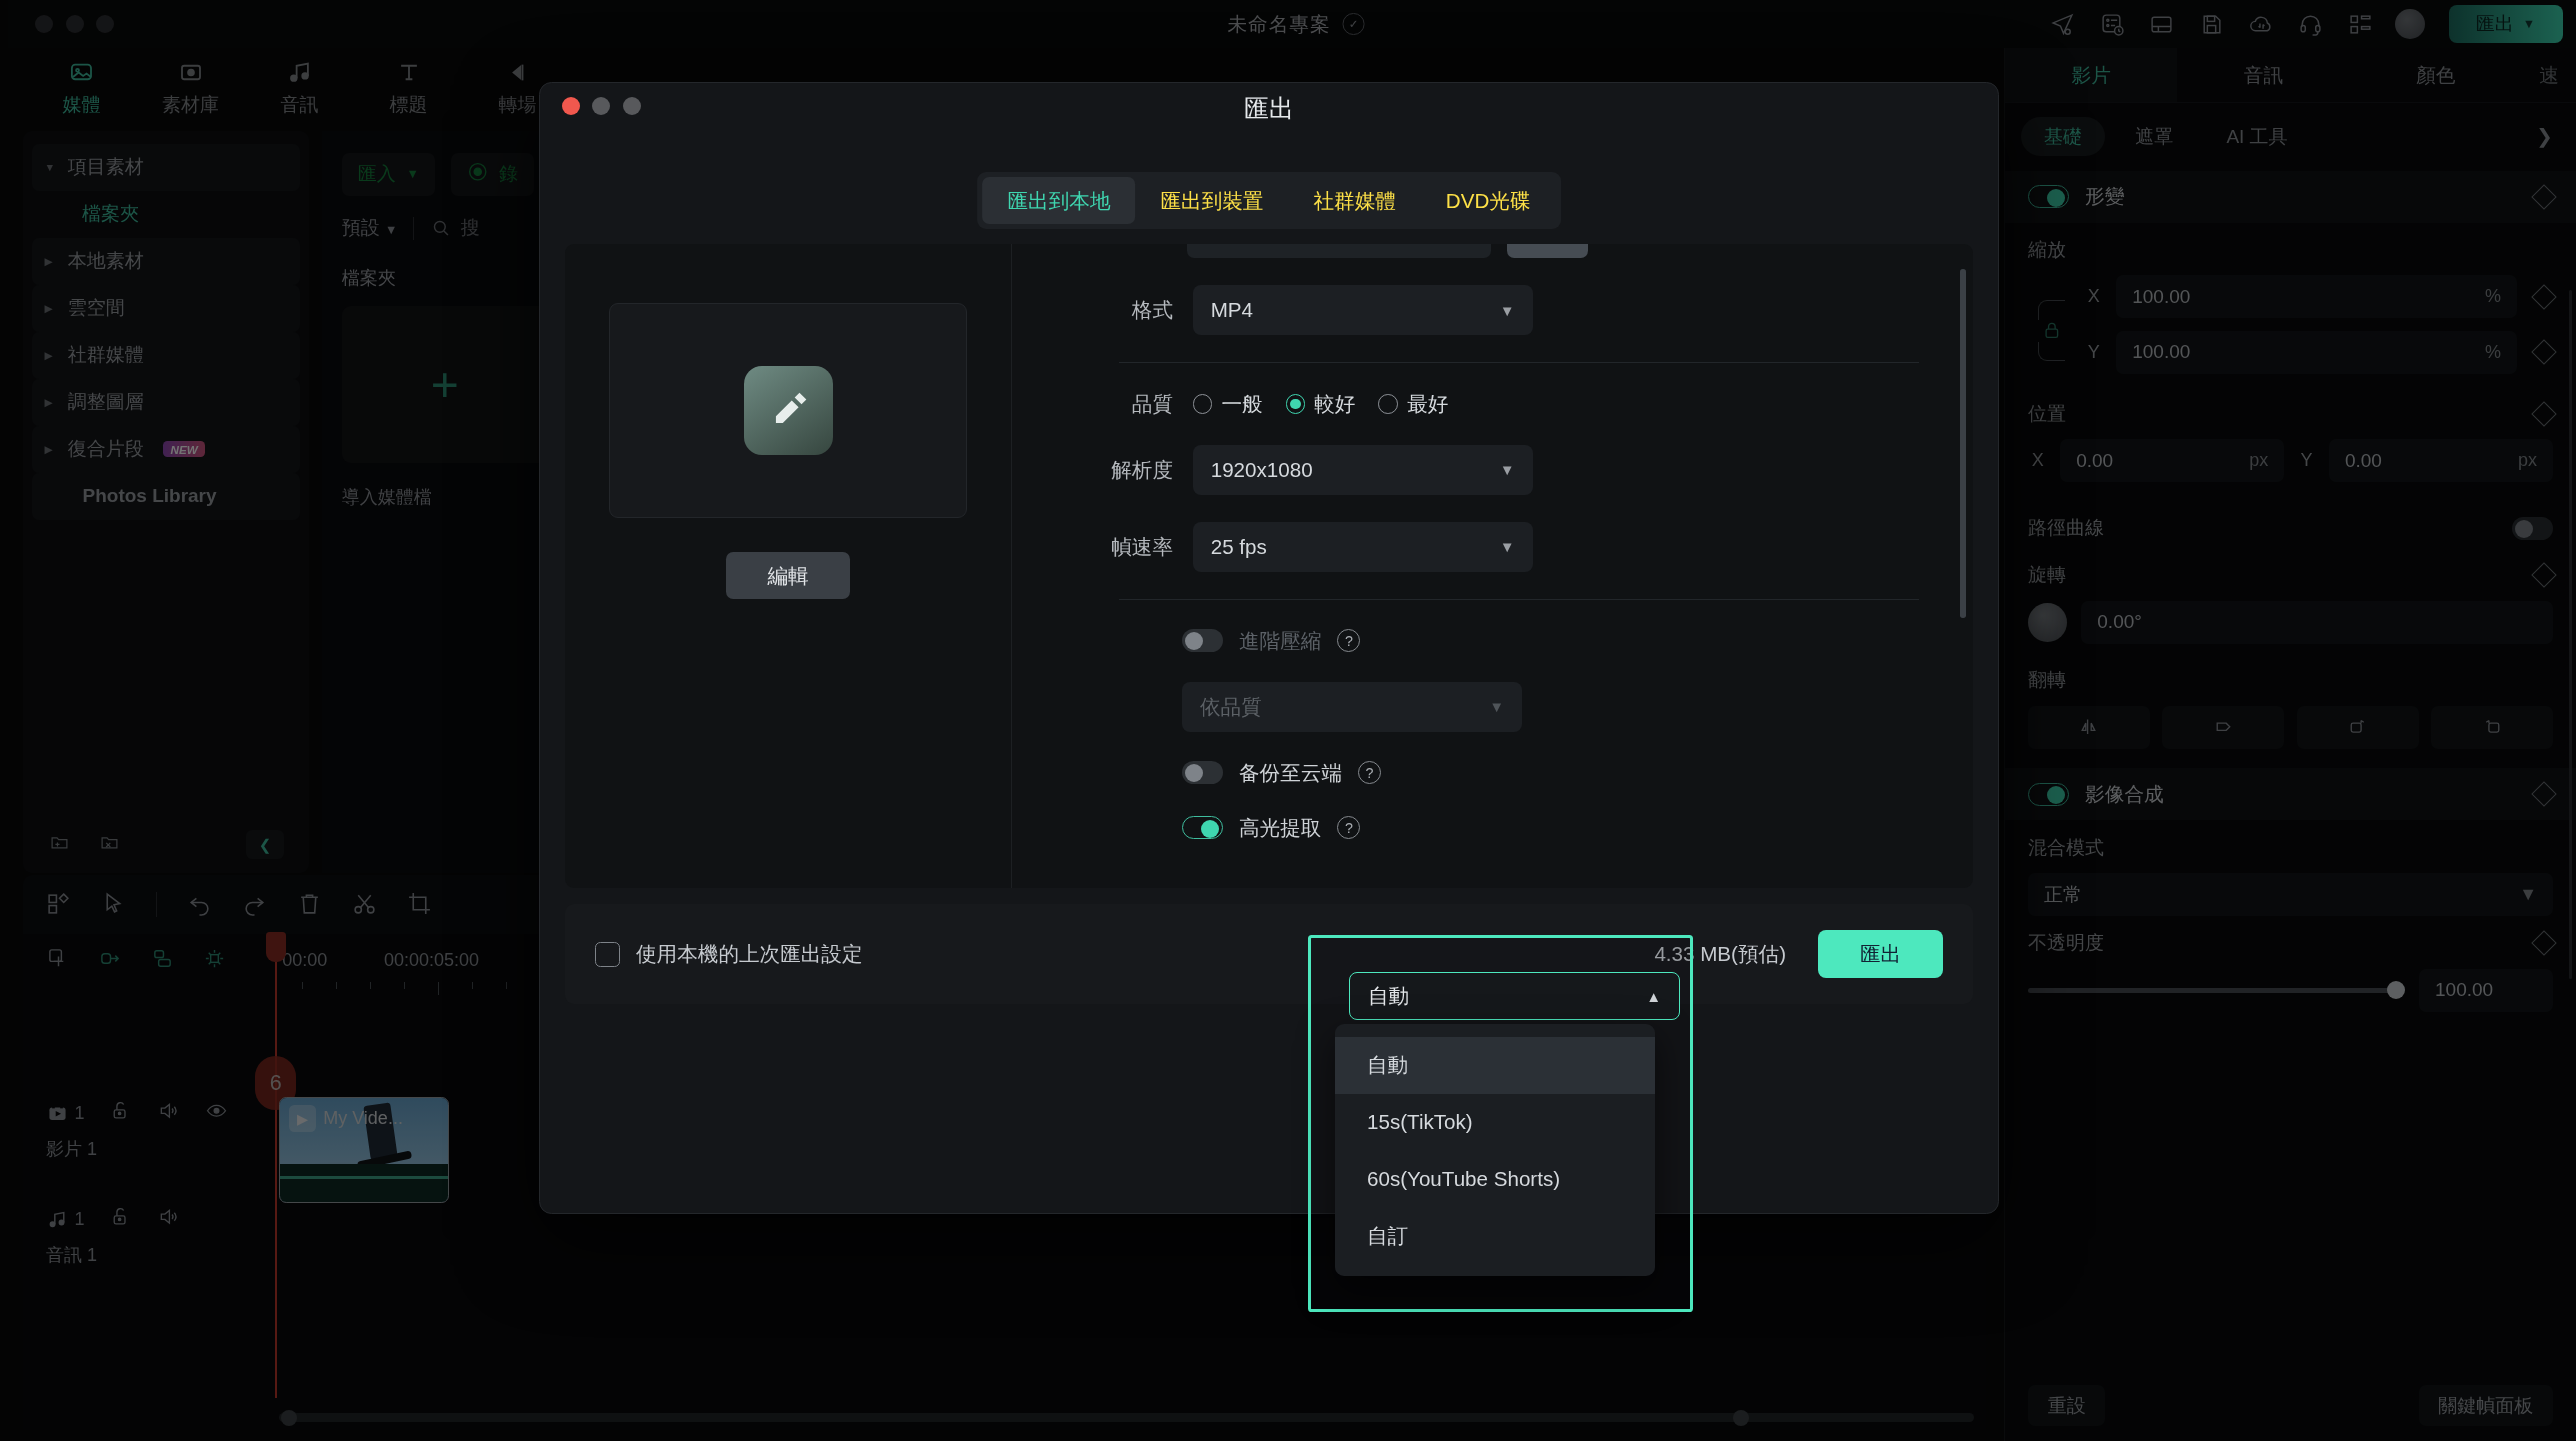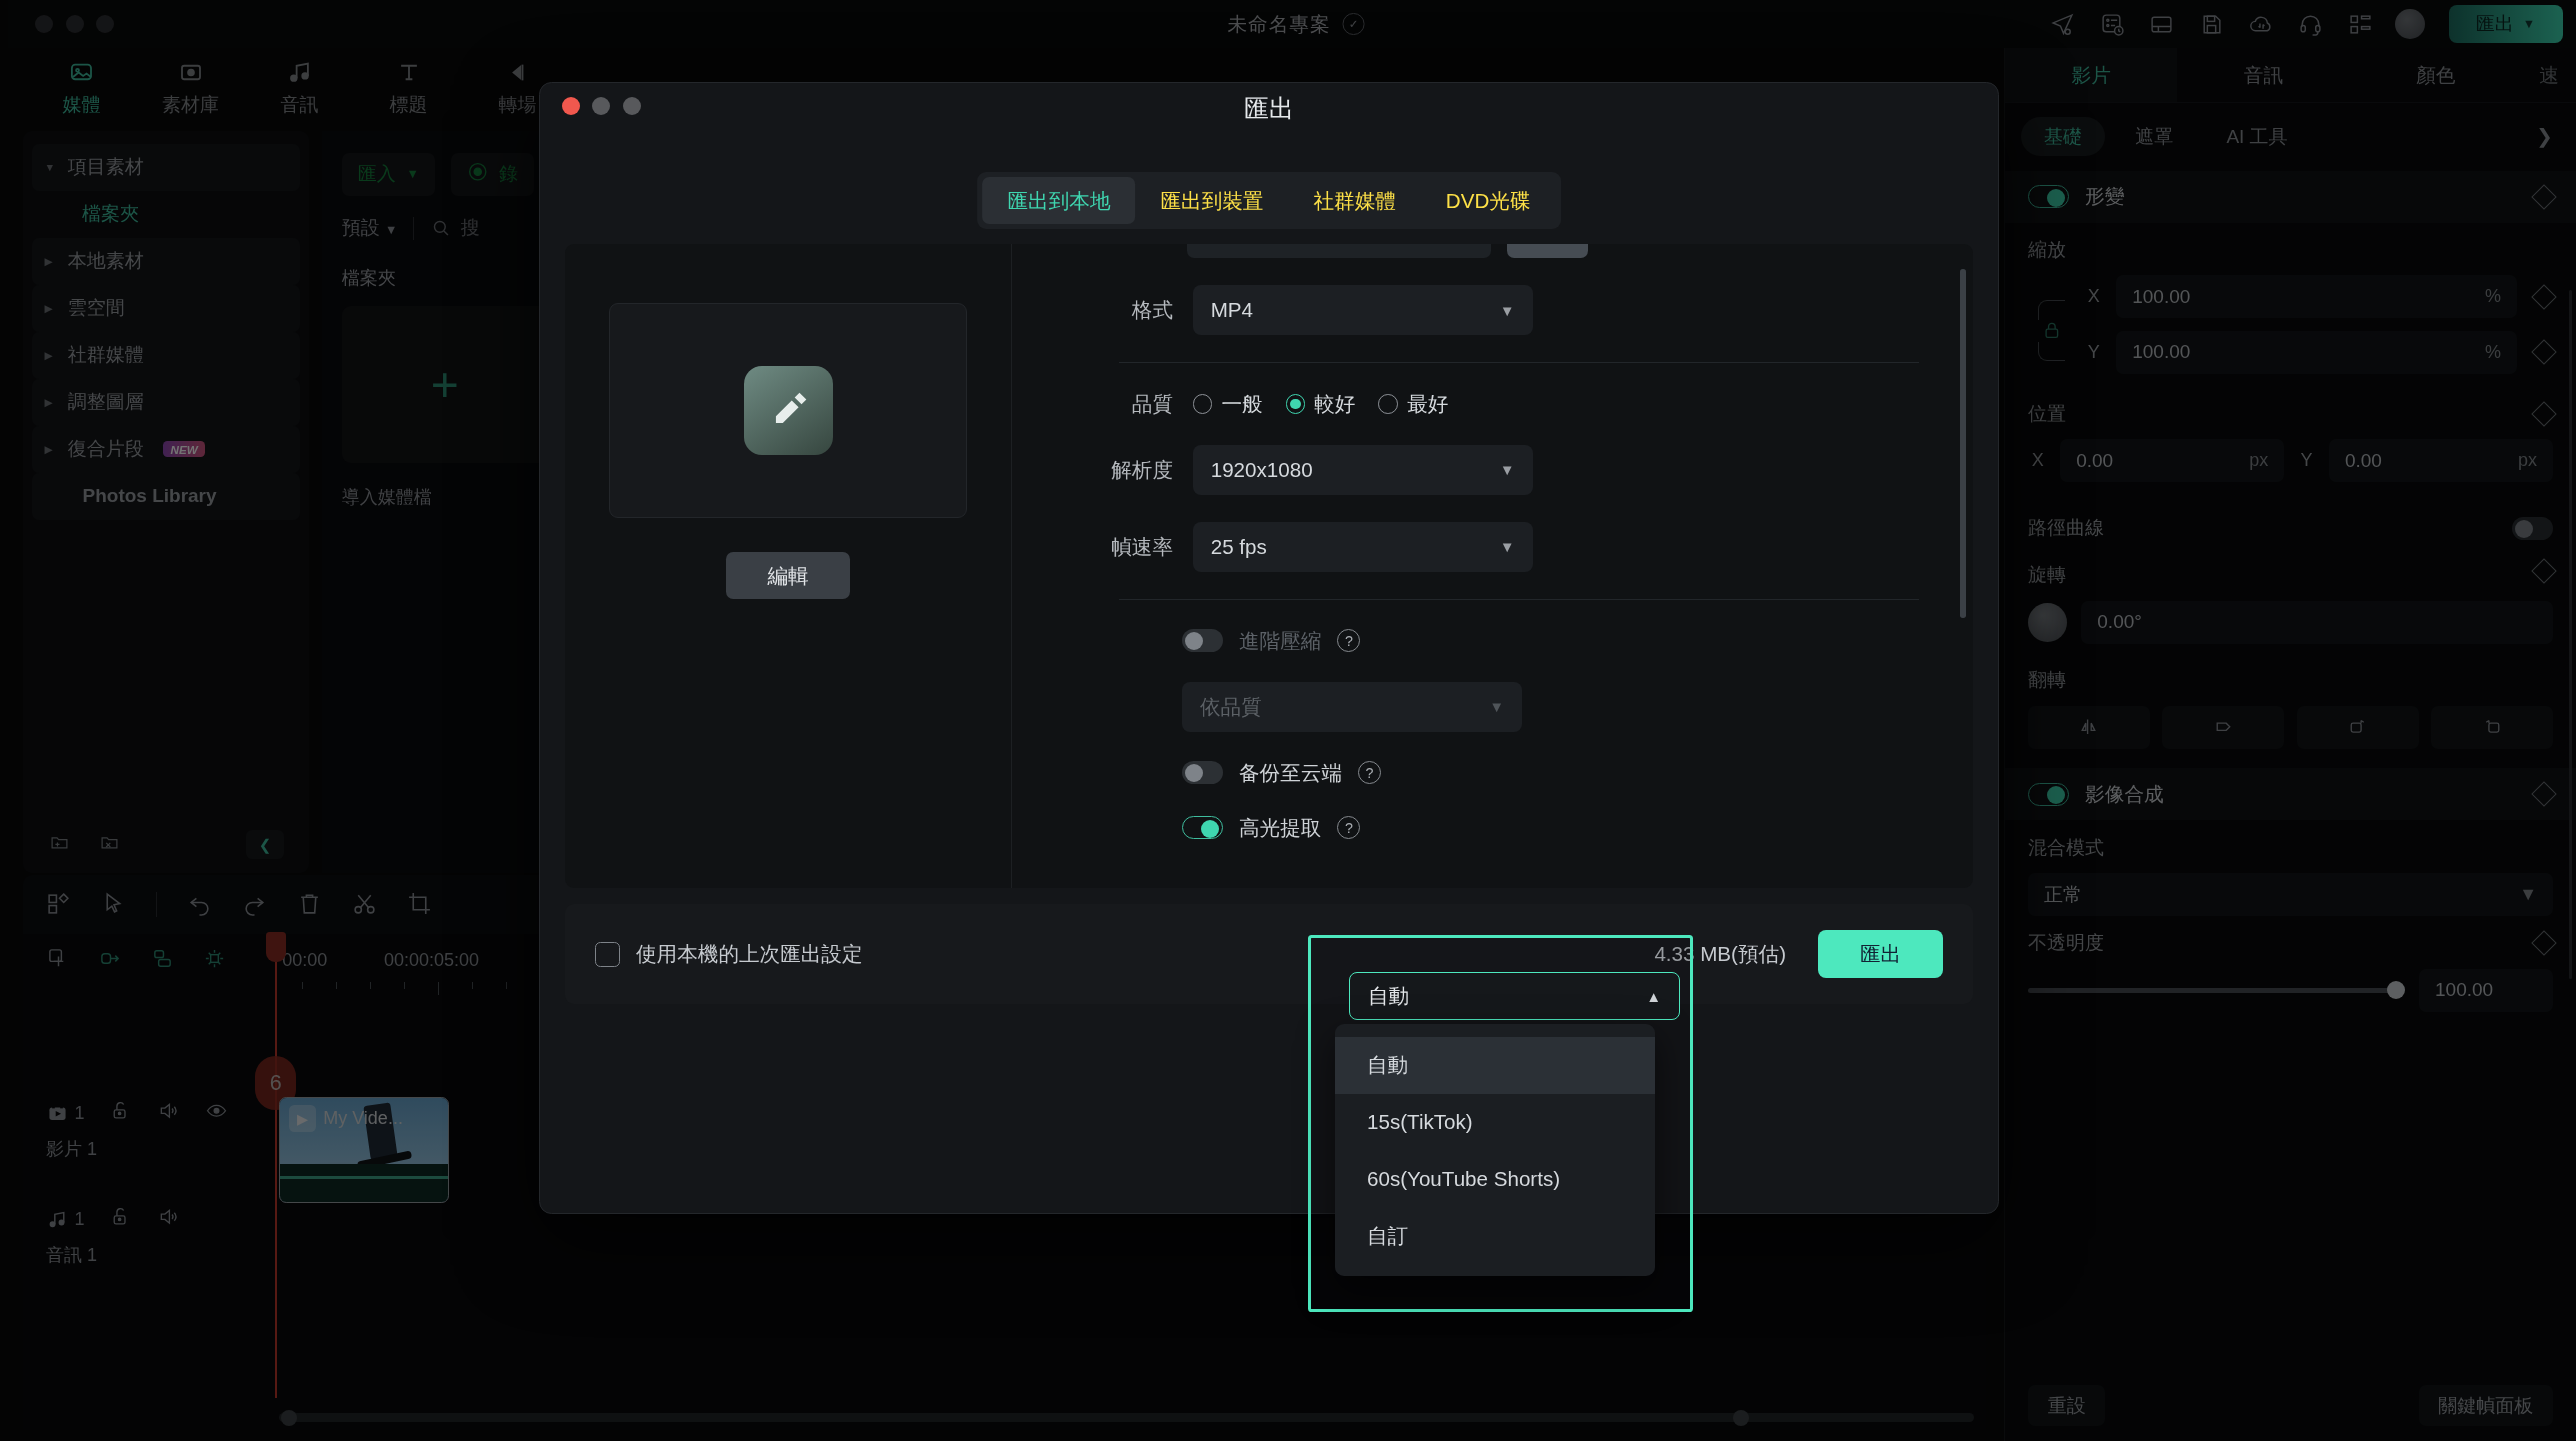--- a/index.html
+++ b/index.html
@@ -573,21 +573,21 @@
     <div class="rp-block">
       <div style="display:flex;align-items:center;height:39px">
         <span class="rp-label" style="margin:0">路徑曲線</span>
         <span class="toggle plain-off" style="margin-left:auto">
             <span class="kn"></span>
           </span>
       </div>
     </div>
 
     <div class="rp-block">
-      <div class="rp-label" style="display:flex;">
+      <div class="rp-label" style="display:flex;align-items:center">
         <span>旋轉</span>
         <span class="diamond"></span>
       </div>
       <div class="rot-row">
         <span class="rot-knob"></span>
         <span class="field">
           <span>0.00°</span>
         </span>
       </div>
     </div>

